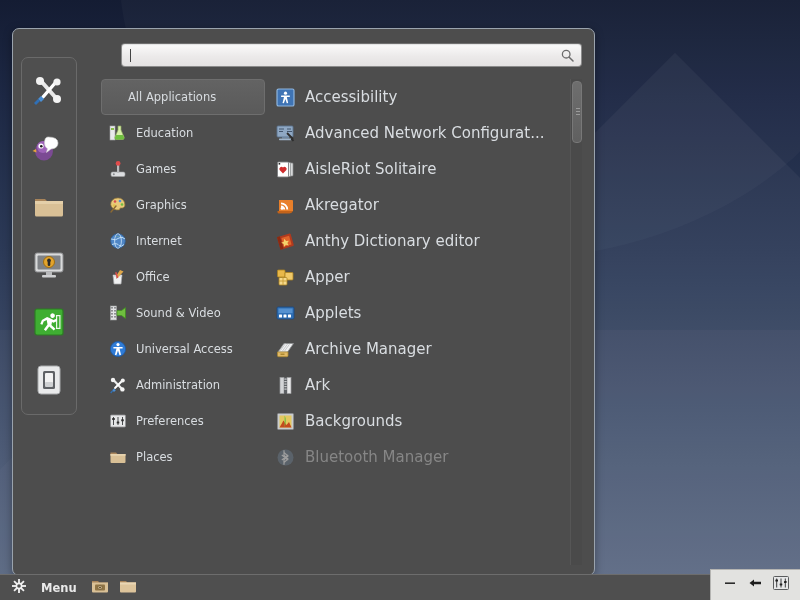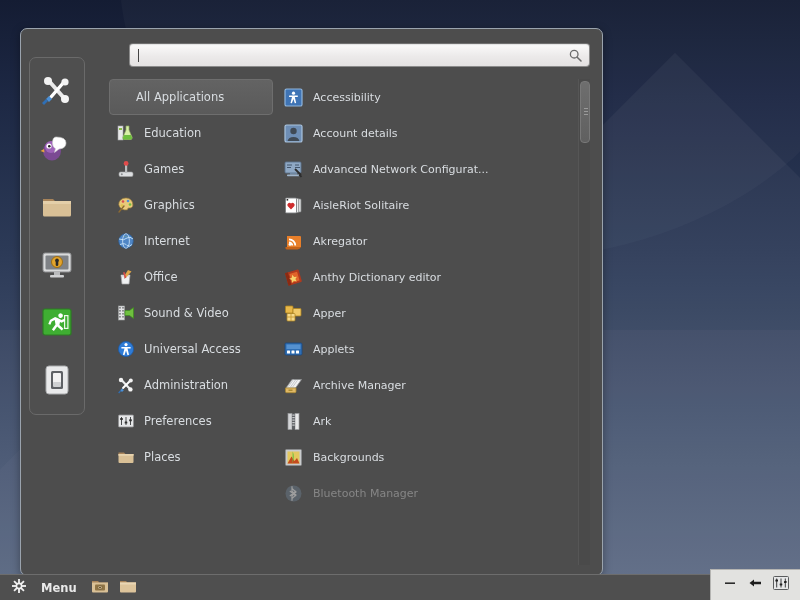--- a/index.html
+++ b/index.html
@@ -45,21 +45,21 @@
   #wall-tri {
     left: -60px; top: 430px;
     width: 340px; height: 340px;
     transform: rotate(45deg);
     background: rgba(255,255,255,0.022);
   }
 
   
   #menu-window {
     position: absolute;
-    left: 20px; top: 28px;
+    left: 12px; top: 28px;
     width: 583px; height: 548px;
     background: #4d4d4d;
     border: 1px solid #9aa3ad;
     border-radius: 7px;
     display: flex;
     box-shadow: 0 2px 8px rgba(0,0,0,0.35);
   }
 
   
   #sidebar {
@@ -167,21 +167,21 @@
     padding-left: 10px;
     min-width: 0;
     overflow: hidden;
   }
   .app-item {
     height: 36px;
     display: flex;
     align-items: center;
     gap: 10px;
     color: #d9dde1;
-    font-size: 11px;
+    font-size: 15px;
     white-space: nowrap;
   }
   .app-item.dim { color: #868686; }
   .app-item.dim .app-icon { opacity: 0.45; }
   .app-icon { width: 20px; height: 20px; flex-shrink: 0; display:flex; align-items:center; justify-content:center; }
 
   
   #scrollbar {
     width: 12px;
     margin-left: 4px;
@@ -507,30 +507,20 @@
               <span class="app-icon">
                 <svg width="19" height="19" viewBox="0 0 19 19">
                   <rect x="1" y="1" width="17" height="17" rx="1.6" fill="#3f74b5" stroke="#8fb6de" stroke-width="1.2"></rect>
                   <circle cx="9.5" cy="5.2" r="1.6" fill="#ffffff"></circle>
                   <path d="M5.2 7.4 h8.6 v1.5 h-3 l1.4 6 -1.4 0.4 -1.4 -4.4 -1.5 4.4 -1.4 -0.4 1.5 -6 h-3 z" fill="#ffffff"></path>
                 </svg>
               </span>
               <span>Accessibility</span>
             </div>
 
-            <div class="app-item">
-              <span class="app-icon">
-                <svg width="19" height="19" viewBox="0 0 19 19">
-                  <rect x="1" y="1" width="17" height="17" rx="1.6" fill="#6e8eb5" stroke="#a9c3de" stroke-width="1.2"></rect>
-                  <circle cx="9.5" cy="7" r="3.2" fill="#404a55"></circle>
-                  <path d="M3.6 17 a6 5 0 0 1 11.8 0 z" fill="#404a55"></path>
-                </svg>
-              </span>
-              <span>Account details</span>
-            </div>
 
             <div class="app-item">
               <span class="app-icon">
                 <svg width="19" height="19" viewBox="0 0 19 19">
                   <rect x="1" y="2" width="16" height="11" rx="1" fill="#8fa8c4" stroke="#5c7490" stroke-width="0.9"></rect>
                   <g stroke="#3b4d63" stroke-width="0.9">
                     <path d="M3 5 h5"></path>
                       <path d="M3 7.5 h4"></path>
                       <path d="M11 5 h4"></path>
                       <path d="M11 7.5 h5"></path>

